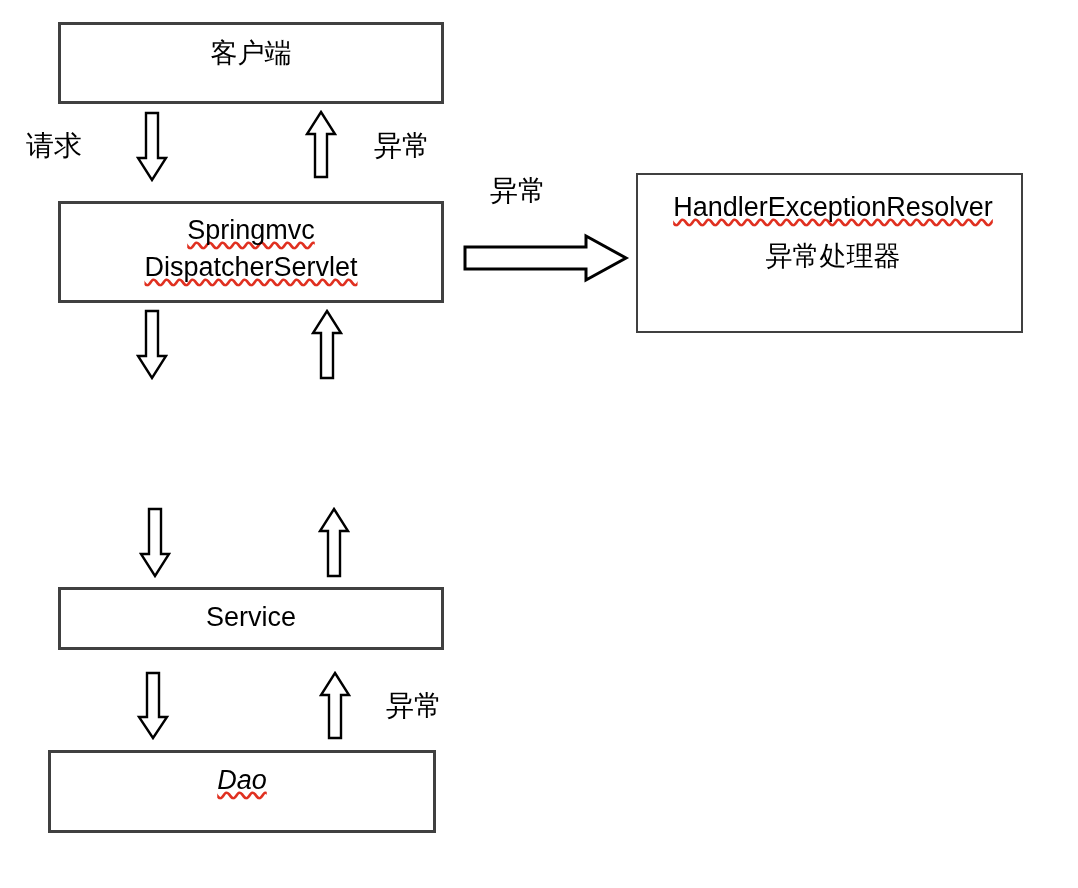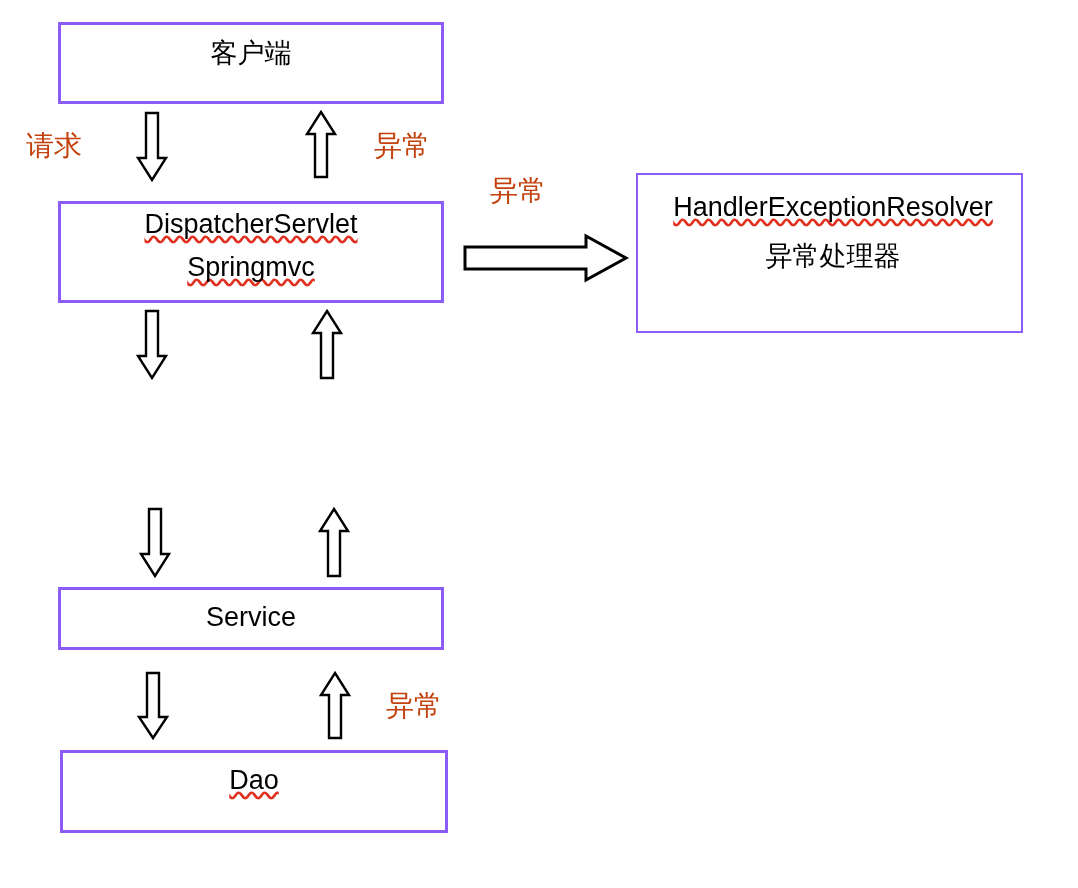--- a/index.html
+++ b/index.html
@@ -16,21 +16,21 @@
     width: 1078px;
     height: 888px;
     background: #ffffff;
     overflow: hidden;
   }
 
   
   .node-box {
     position: absolute;
     box-sizing: border-box;
-    border: 3px solid #8b5cf6;
+    border: 3px solid #404040;
     background: #ffffff;
     display: flex;
     flex-direction: column;
     align-items: center;
     justify-content: flex-start;
   }
   .node-box.thin { border-width: 2px; }
 
   .node-label {
     font-family: "Liberation Sans", sans-serif;
@@ -50,21 +50,21 @@
     text-decoration-skip-ink: none;
     text-underline-offset: 2px;
   }
 
   
   .flow-label {
     position: absolute;
     font-family: "DejaVu Serif", "Liberation Serif", serif;
     font-size: 28px;
     line-height: 1;
-    color: #c2410c;
+    color: #000000;
     white-space: nowrap;
   }
 
   
   .arrow {
     position: absolute;
   }
   .arrow svg { display: block; overflow: visible; }
 </style>
 </head>
@@ -86,22 +86,22 @@
 
   <div class="arrow" style="left:306px; top:111px;">
     <svg width="30" height="68" viewBox="0 0 30 68">
       <polygon points="15,1 29,23 21,23 21,66 9,66 9,23 1,23" fill="#ffffff" stroke="#000000" stroke-width="2.4" stroke-linejoin="miter"></polygon>
     </svg>
   </div>
 
   <div class="flow-label" style="left:374px; top:132px;">异常</div>
 
   <div class="node-box" style="left:58px; top:201px; width:386px; height:102px;">
+    <div class="node-label misspelled" style="margin-top:10px;">Springmvc</div>
     <div class="node-label misspelled" style="margin-top:4px;">DispatcherServlet</div>
-    <div class="node-label misspelled" style="margin-top:10px;">Springmvc</div>
   </div>
 
   <div class="flow-label" style="left:490px; top:177px;">异常</div>
 
   <div class="arrow" style="left:463px; top:234px;">
     <svg width="166" height="48" viewBox="0 0 166 48">
       <polygon points="2,13 123,13 123,2 163,24 123,46 123,35 2,35" fill="#ffffff" stroke="#000000" stroke-width="3" stroke-linejoin="miter"></polygon>
     </svg>
   </div>
 
@@ -146,17 +146,17 @@
   </div>
 
   <div class="arrow" style="left:320px; top:672px;">
     <svg width="30" height="68" viewBox="0 0 30 68">
       <polygon points="15,1 29,23 21,23 21,66 9,66 9,23 1,23" fill="#ffffff" stroke="#000000" stroke-width="2.4" stroke-linejoin="miter"></polygon>
     </svg>
   </div>
 
   <div class="flow-label" style="left:386px; top:692px;">异常</div>
 
-  <div class="node-box" style="left:60px; top:750px; width:388px; height:83px;">
+  <div class="node-box" style="left:48px; top:750px; width:388px; height:83px;font-style:italic;">
     <div class="node-label misspelled" style="margin-top:11px;">Dao</div>
   </div>
 
 </div>
 
 </body></html>

